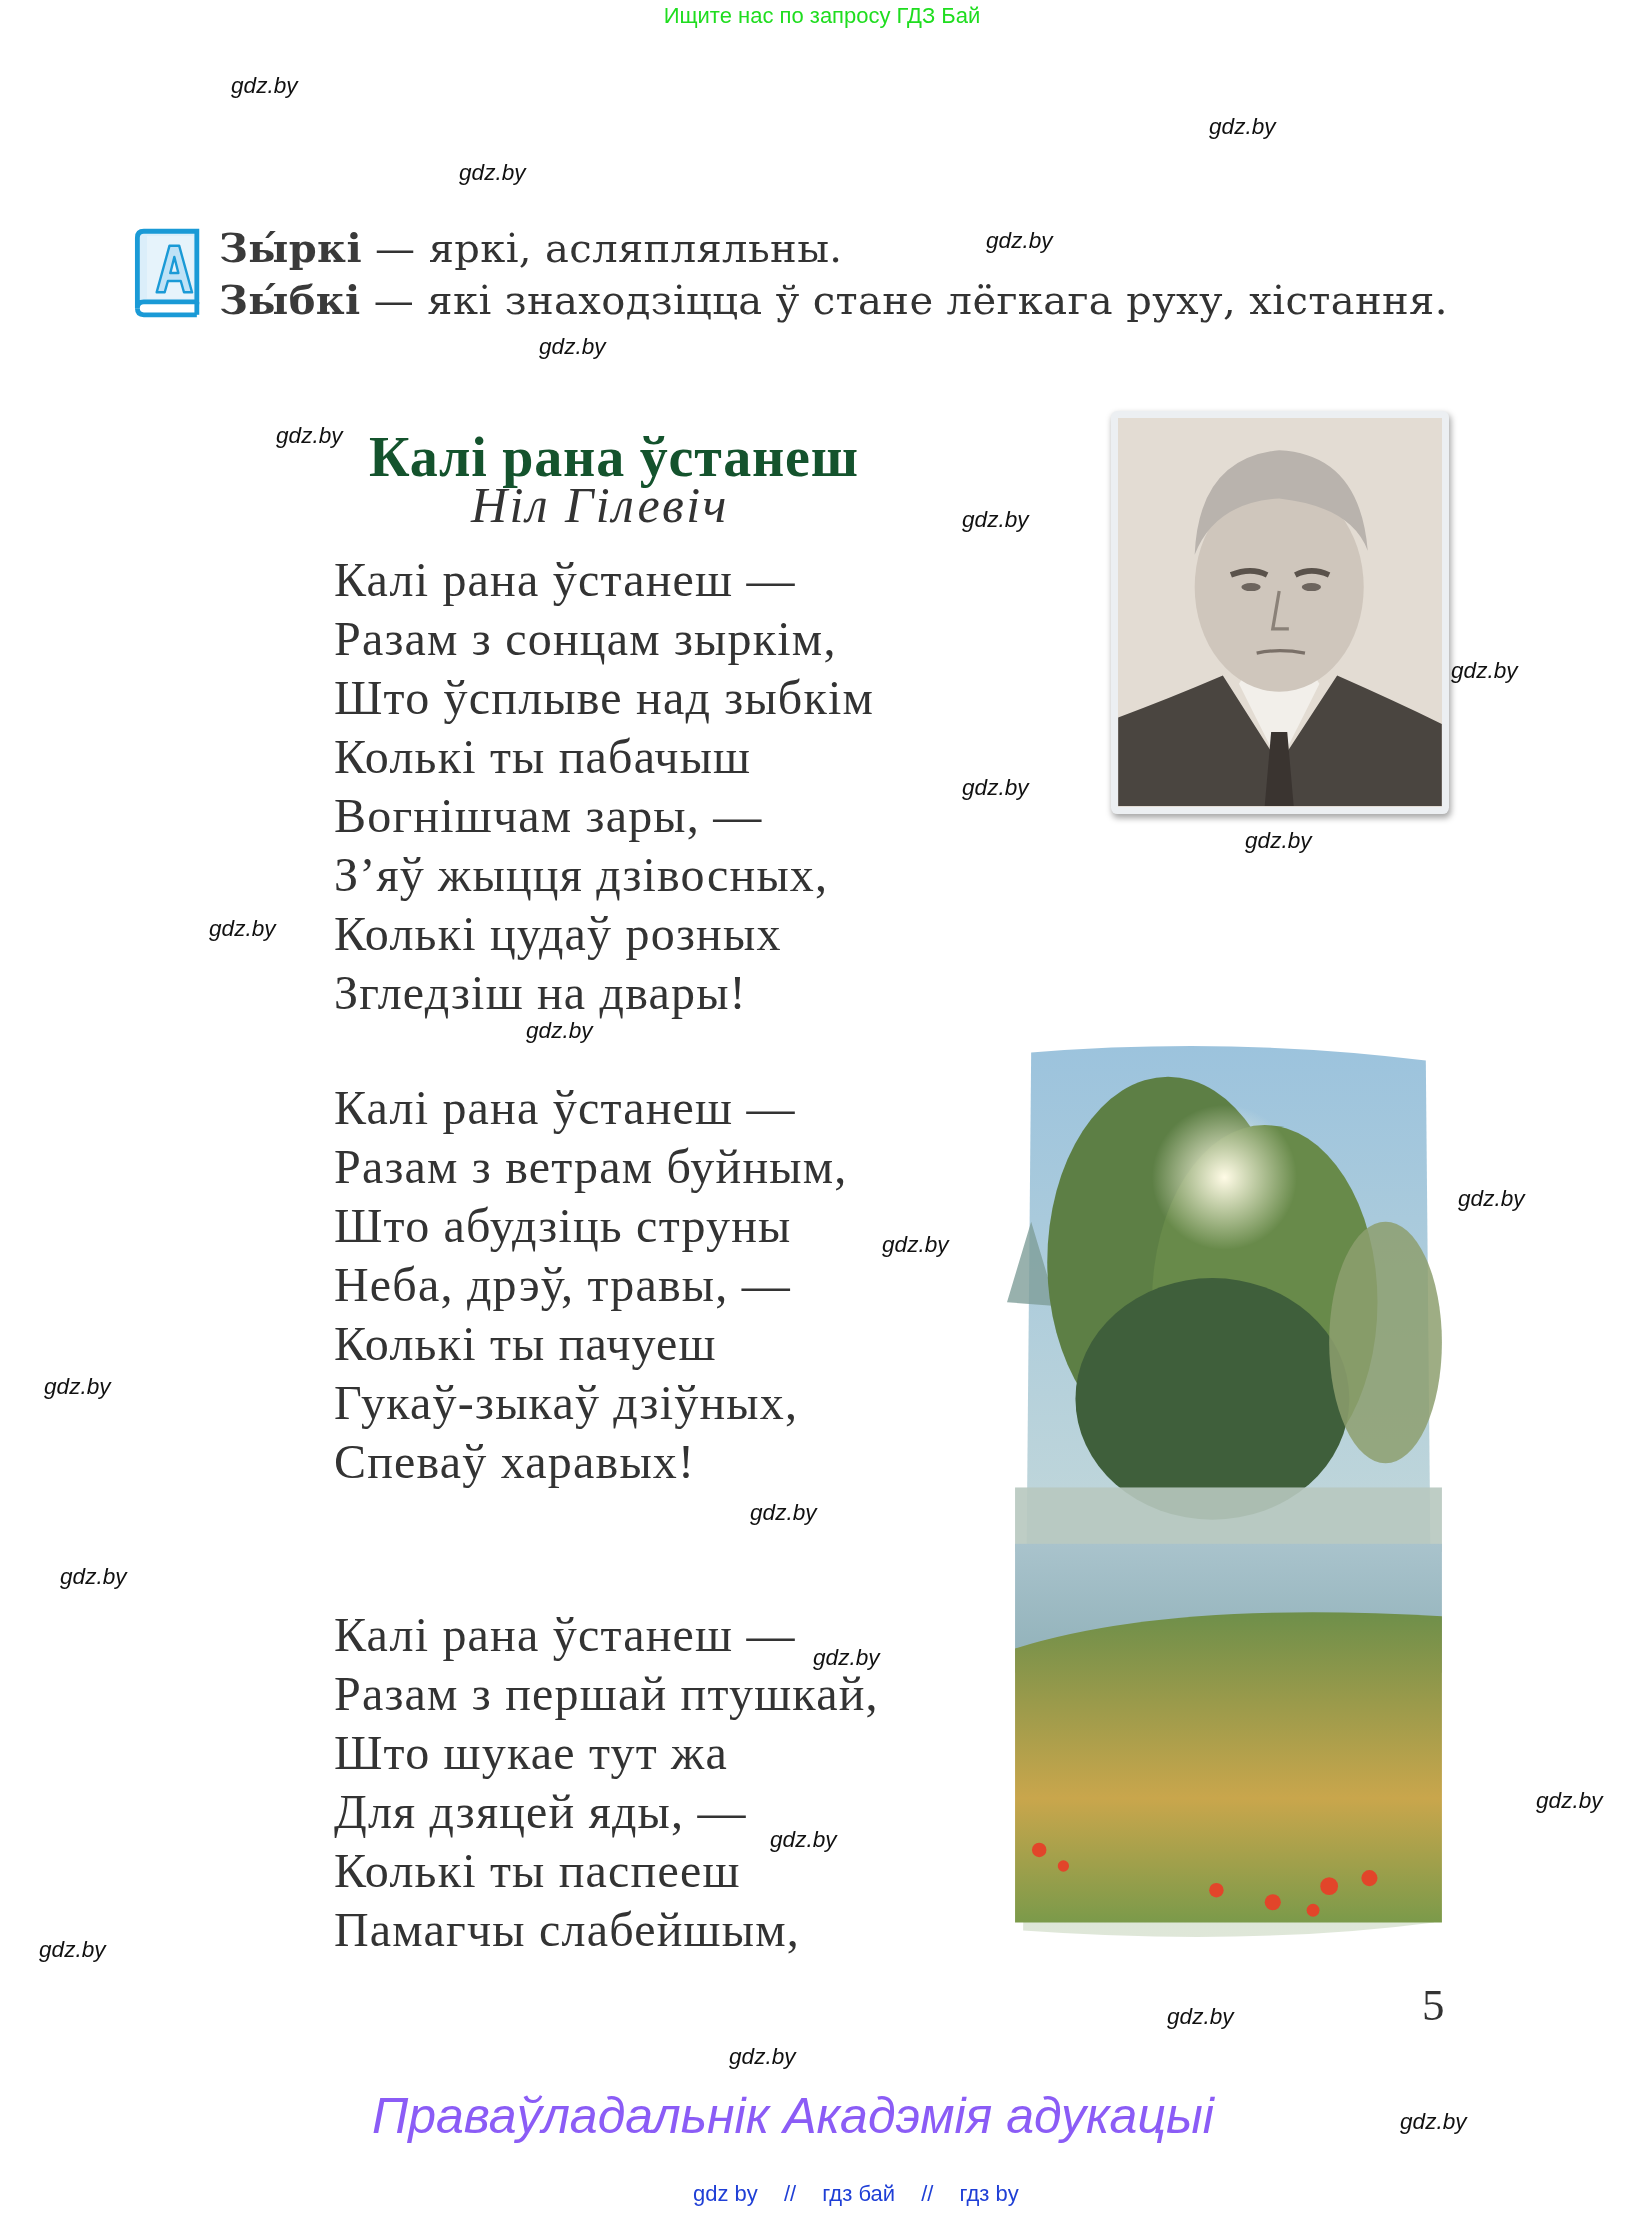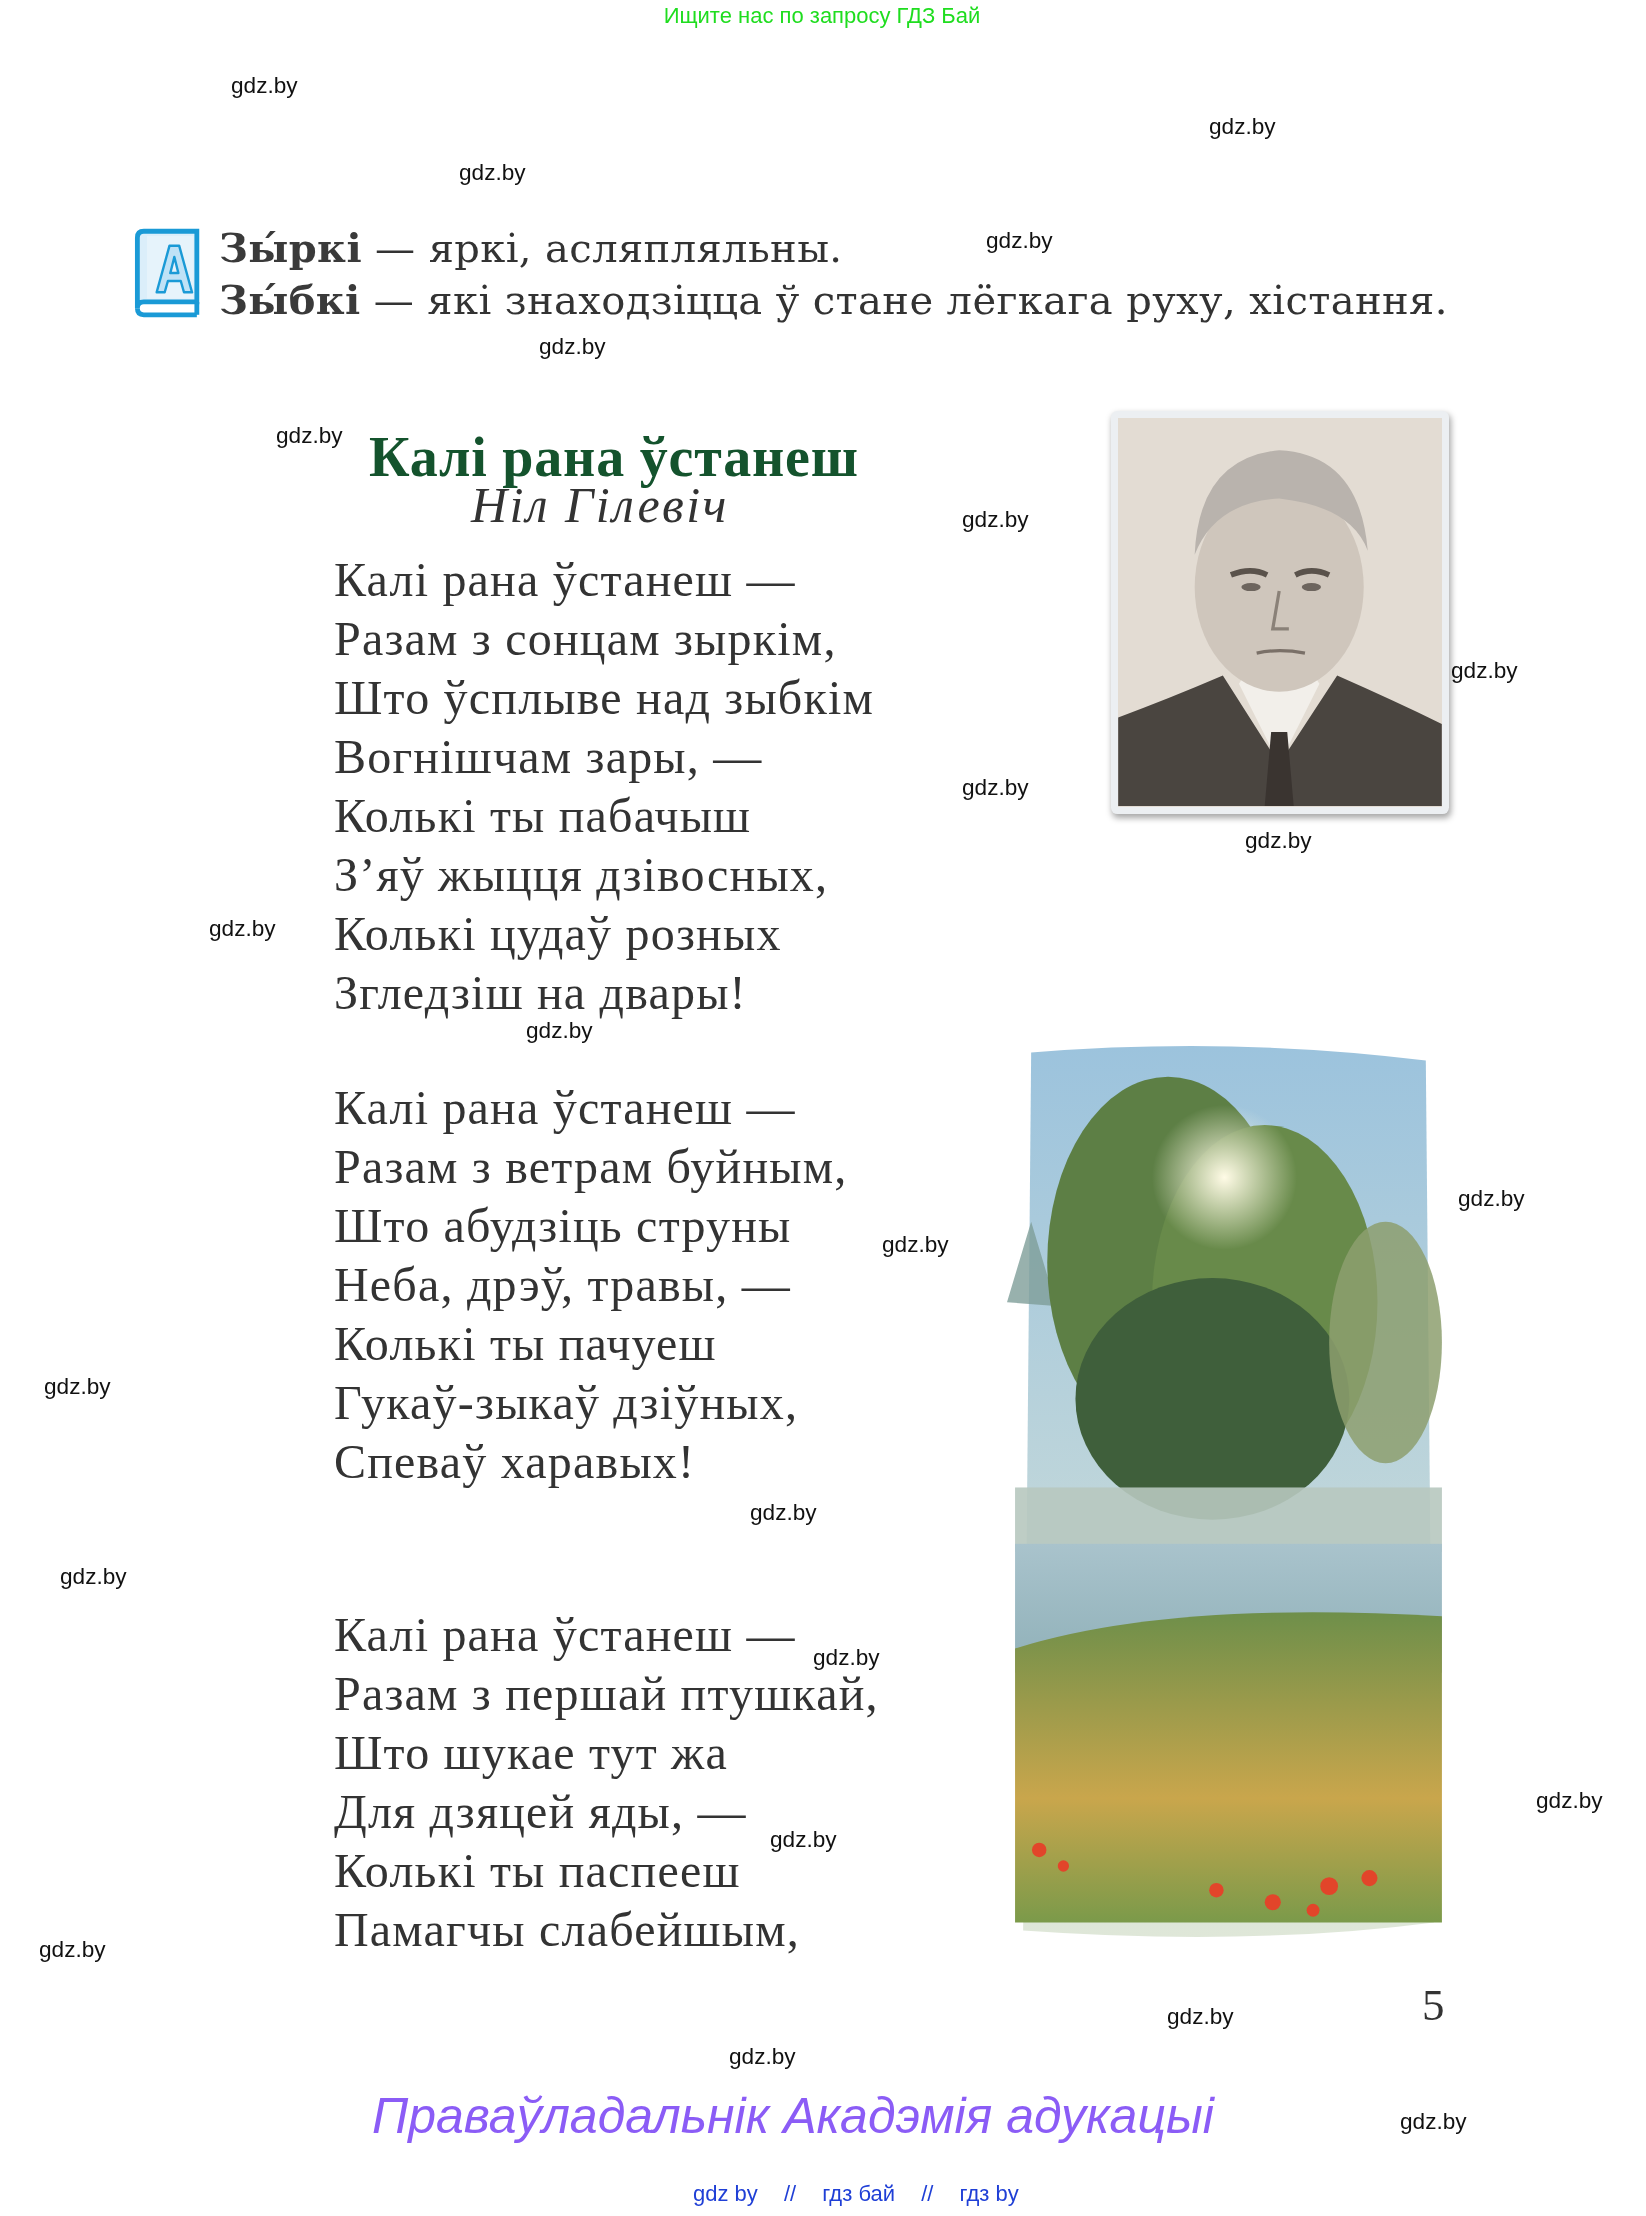--- a/index.html
+++ b/index.html
@@ -1,18 +1,18 @@
 <!DOCTYPE html>
 <html style="font-size:13px"><head>
 <meta charset="utf-8">
 <style>
   html, body { margin:0; padding:0; background:#ffffff; }
   body { width:1647px; height:2216px; position:relative; overflow:hidden; font-family:"DejaVu Serif", serif; }
   .top-banner { position:absolute; top:3.2px; left:0; width:1644px; text-align:center; color:#1fdd1f; font-family:"Liberation Sans", sans-serif; font-size:22px; }
-  .wm { position:absolute; font-family:"Liberation Sans", sans-serif; font-size:22.6px; color:#111; white-space:nowrap; }
+  .wm { position:absolute; font-family:"Liberation Sans", sans-serif; font-size:22.6px; color:#111; white-space:nowrap;font-style:italic; }
   .gloss-icon { position:absolute; left:129px; top:228px; width:73px; height:90px; }
   .gloss { position:absolute; left:219px; font-family:"DejaVu Serif", serif; font-size:40px; color:#333; white-space:nowrap; letter-spacing:0.4px; }
   .gloss b { font-weight:bold; color:#3a3a3a; }
   .title { position:absolute; left:369px; top:401px; font-family:"Liberation Serif", serif; font-weight:bold; font-size:56px; color:#14532d; white-space:nowrap; letter-spacing:0.8px;margin-top:24px; }
   .author { position:absolute; left:471px; top:476px; font-family:"Liberation Serif", serif; font-style:italic; font-size:50px; color:#333; white-space:nowrap; letter-spacing:2.4px; }
   .stanza { position:absolute; left:334px; }
   .line { font-family:"Liberation Serif", serif; font-size:48px; color:#333; line-height:59px; white-space:nowrap; letter-spacing:1.2px; }
   .portrait { position:absolute; left:1111px; top:411px; width:338px; height:403px; background:#eceff2; border-radius:6.4px; box-shadow:1.6px 3.2px 6.4px rgba(0,0,0,0.35); }
   .portrait-inner { position:absolute; left:7.3px; top:7.3px; right:7.3px; bottom:7.3px; background:#e2dbd3; overflow:hidden; }
   .landscape { position:absolute; left:1007px; top:1036px; width:447px; height:915px; }
@@ -86,22 +86,22 @@
       <path d="M200 215 L192 262 L212 262" stroke="#8a8178" stroke-width="4" fill="none"></path>
       <path d="M172 292 Q200 286 232 292" stroke="#7a7068" stroke-width="4" fill="none"></path>
     </svg>
   </div>
 </div>
 
 <div class="stanza" style="top:550px">
   <div class="line">Калі рана ўстанеш —</div>
   <div class="line">Разам з сонцам зыркім,</div>
   <div class="line">Што ўсплыве над зыбкім</div>
+  <div class="line">Колькі ты пабачыш</div>
   <div class="line">Вогнішчам зары, —</div>
-  <div class="line">Колькі ты пабачыш</div>
   <div class="line">З’яў жыцця дзівосных,</div>
   <div class="line">Колькі цудаў розных</div>
   <div class="line">Згледзіш на двары!</div>
 </div>
 <div class="stanza" style="top:1078px">
   <div class="line">Калі рана ўстанеш —</div>
   <div class="line">Разам з ветрам буйным,</div>
   <div class="line">Што абудзіць струны</div>
   <div class="line">Неба, дрэў, травы, —</div>
   <div class="line">Колькі ты пачуеш</div>

